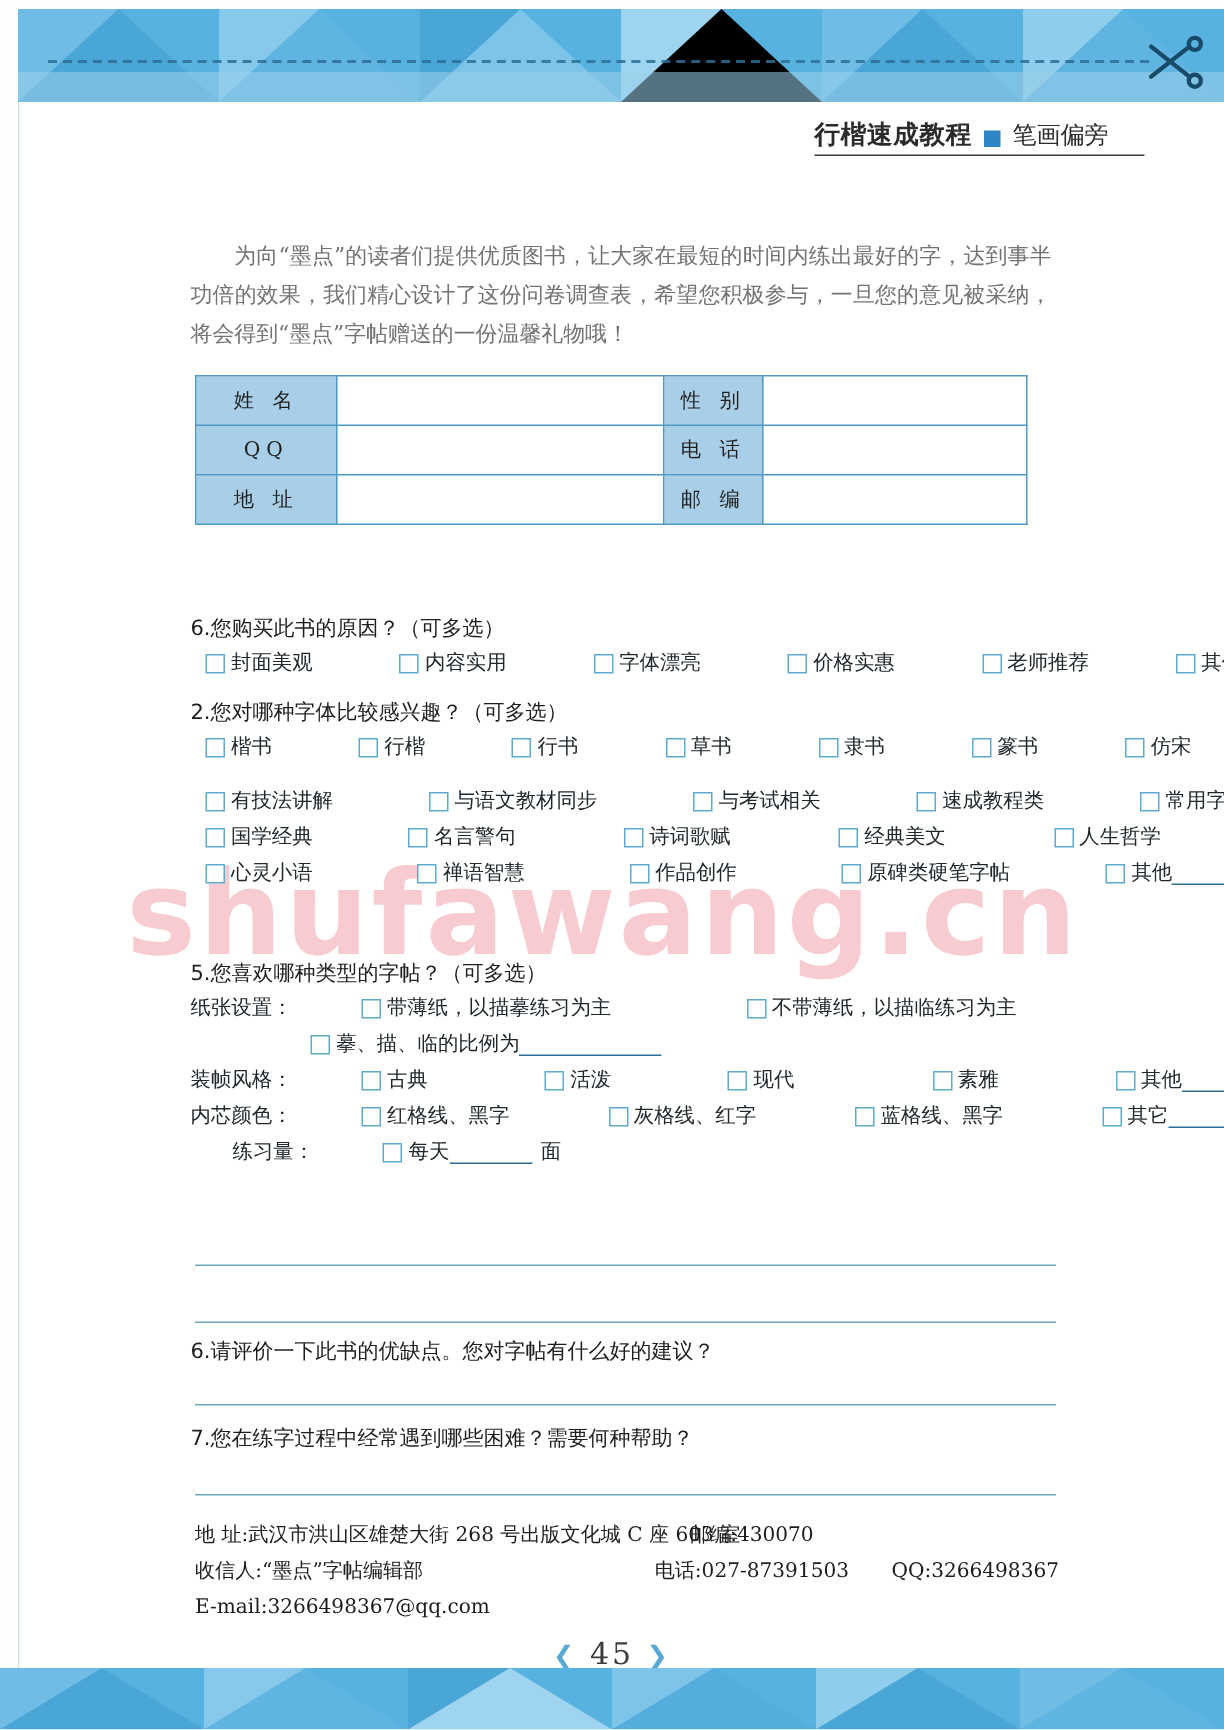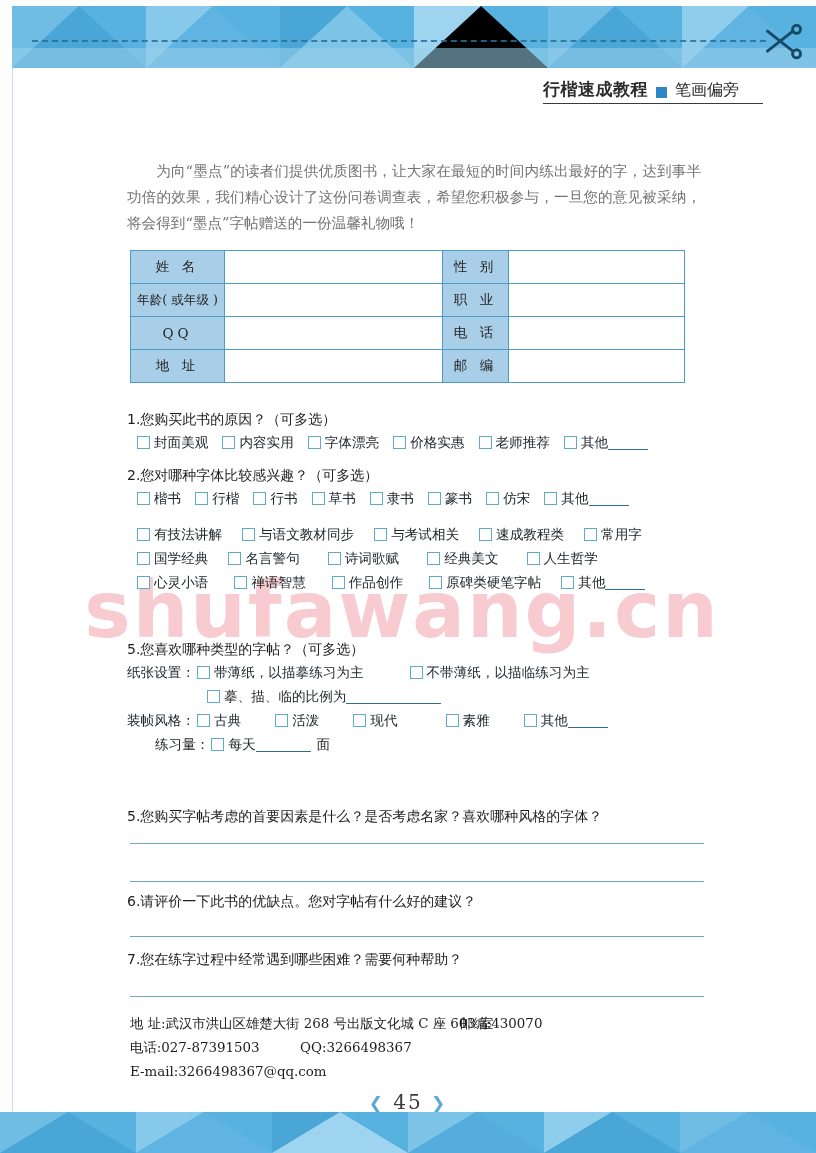--- a/index.html
+++ b/index.html
@@ -176,20 +176,21 @@
     font-size: 14px;
     color: #1e1e1e;
     line-height: 22px;
     white-space: nowrap;
   }
   .opt-row {
     display: flex;
     align-items: flex-end;
     line-height: 24px;
     white-space: nowrap;
+    gap: 44px;
   }
   .opt {
     display: inline-flex;
     align-items: center;
     font-family: "DejaVu Serif", "Liberation Serif", serif;
     font-size: 13.6px;
     color: #20282c;
     margin-right: 14px;
   }
   .cbox {
@@ -310,42 +311,36 @@
         <col class="c-val2">
     </colgroup>
     <tbody>
       <tr>
         <td class="lbl">姓 名</td>
         <td class="val"></td>
         <td class="lbl">性 别</td>
         <td class="val"></td>
       </tr>
       <tr>
-        <td class="lbl tight">年龄( 或年级 )</td>
-        <td class="val"></td>
-        <td class="lbl">职 业</td>
-        <td class="val"></td>
-      </tr>
-      <tr>
         <td class="lbl">QQ</td>
         <td class="val"></td>
         <td class="lbl">电 话</td>
         <td class="val"></td>
       </tr>
       <tr>
         <td class="lbl">地 址</td>
         <td class="val"></td>
         <td class="lbl">邮 编</td>
         <td class="val"></td>
       </tr>
     </tbody>
   </table>
 
   <div class="qblock" style="top:408px;">
-    <div class="q-title">1.您购买此书的原因？（可多选）</div>
+    <div class="q-title">6.您购买此书的原因？（可多选）</div>
     <div class="opt-row" style="padding-left:10px;">
       <label class="opt">
           <span class="cbox"></span>
           <span>封面美观</span>
         </label>
       <label class="opt">
           <span class="cbox"></span>
           <span>内容实用</span>
         </label>
       <label class="opt">
@@ -521,54 +516,72 @@
           <span class="cbox"></span>
           <span>素雅</span>
         </label>
       <label class="opt" style="margin-right:0;">
           <span class="cbox"></span>
           <span>其他</span>
           <span class="blank w40"></span>
         </label>
     </div>
 
+    <div class="opt-row">
+      <span class="sublabel">内芯颜色：</span>
+      <label class="opt" style="margin-right:22px;">
+          <span class="cbox"></span>
+          <span>红格线、黑字</span>
+        </label>
+      <label class="opt" style="margin-right:22px;">
+          <span class="cbox"></span>
+          <span>灰格线、红字</span>
+        </label>
+      <label class="opt" style="margin-right:22px;">
+          <span class="cbox"></span>
+          <span>蓝格线、黑字</span>
+        </label>
+      <label class="opt" style="margin-right:0;">
+          <span class="cbox"></span>
+          <span>其它</span>
+          <span class="blank w40"></span>
+        </label>
+    </div>
 
     <div class="opt-row" style="padding-left:28px;">
       <span class="sublabel">练习量：</span>
       <label class="opt" style="margin-right:0;">
           <span class="cbox"></span>
           <span>每天</span>
           <span class="blank w55"></span>
           <span style="margin-left:6px;">面</span>
         </label>
     </div>
   </div>
 
-  <div class="qblock" style="top:805px;">
-    <div class="q-title">5.您购买字帖考虑的首要因素是什么？是否考虑名家？喜欢哪种风格的字体？</div>
-  </div>
   <div class="rule" style="top:843px;"></div>
   <div class="rule" style="top:881px;"></div>
 
   <div class="qblock" style="top:890px;">
     <div class="q-title">6.请评价一下此书的优缺点。您对字帖有什么好的建议？</div>
   </div>
   <div class="rule" style="top:936px;"></div>
 
   <div class="qblock" style="top:948px;">
     <div class="q-title">7.您在练字过程中经常遇到哪些困难？需要何种帮助？</div>
   </div>
   <div class="rule" style="top:996px;"></div>
 
   <div class="contact">
     <div class="contact-row">
       <span class="c-a">地 址:武汉市洪山区雄楚大街 268 号出版文化城 C 座 603 室</span>
       <span class="c-c">邮编:430070</span>
     </div>
     <div class="contact-row">
+      <span class="c-a">收信人:“墨点”字帖编辑部</span>
       <span class="c-b">电话:027-87391503</span>
       <span class="c-c">QQ:3266498367</span>
     </div>
     <div class="contact-row">
       <span class="c-a">E-mail:3266498367@qq.com</span>
     </div>
   </div>
 
   <div class="pageno">
     <span class="arw">❮</span>

